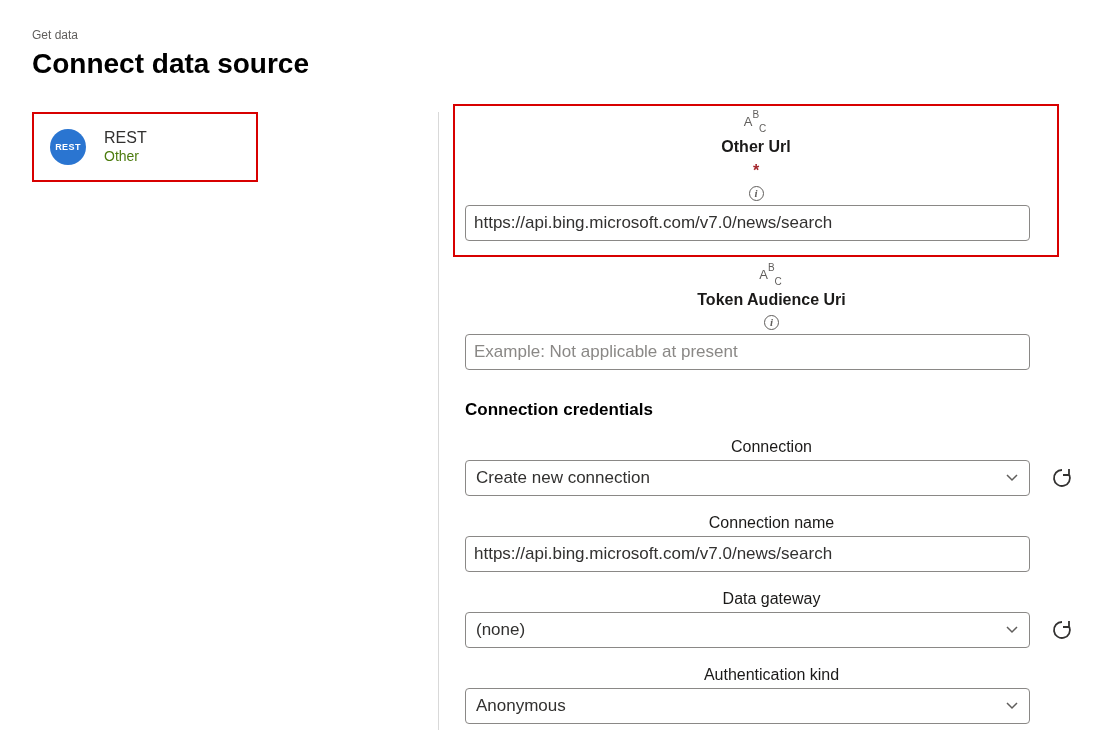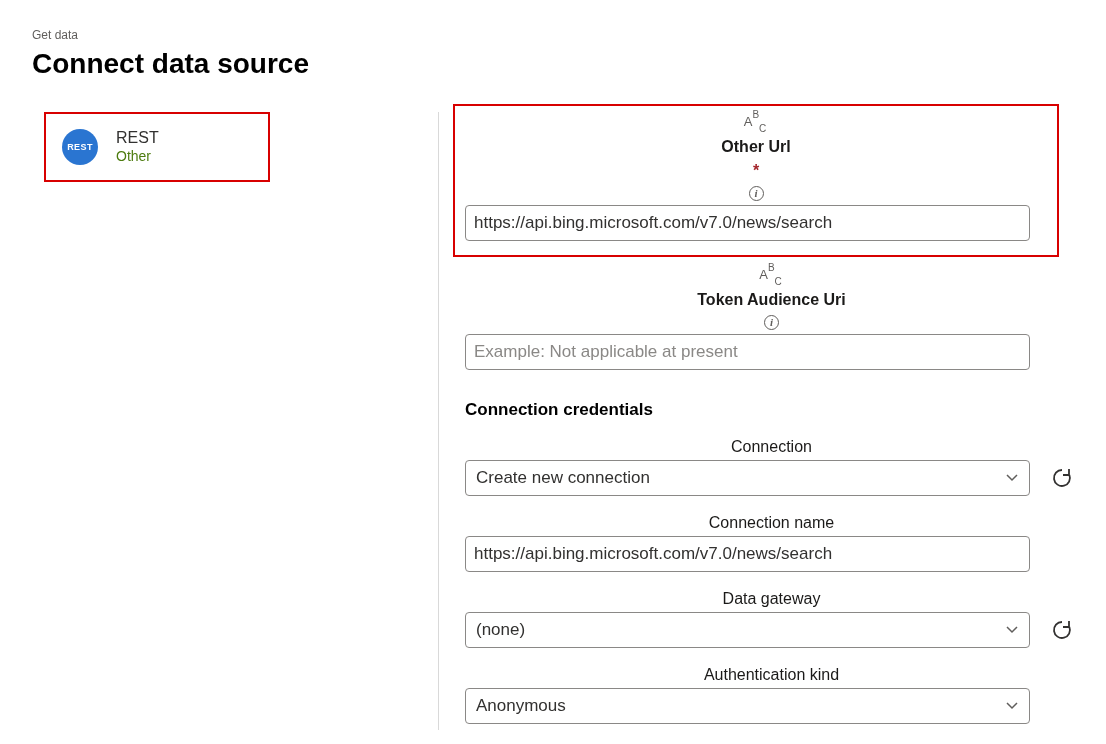--- a/index.html
+++ b/index.html
@@ -29,21 +29,20 @@
     .left-col {
       flex: 0 0 380px;
     }
     .connector-card {
       display: flex;
       align-items: center;
       gap: 18px;
       padding: 14px 16px;
       border: 2px solid #d80000;
       width: 226px;
-      margin-left: 12px;
     }
     .connector-card .avatar {
       width: 36px;
       height: 36px;
       border-radius: 50%;
       background: #2a75d1;
       display: inline-flex;
       align-items: center;
       justify-content: center;
       color: #fff;

